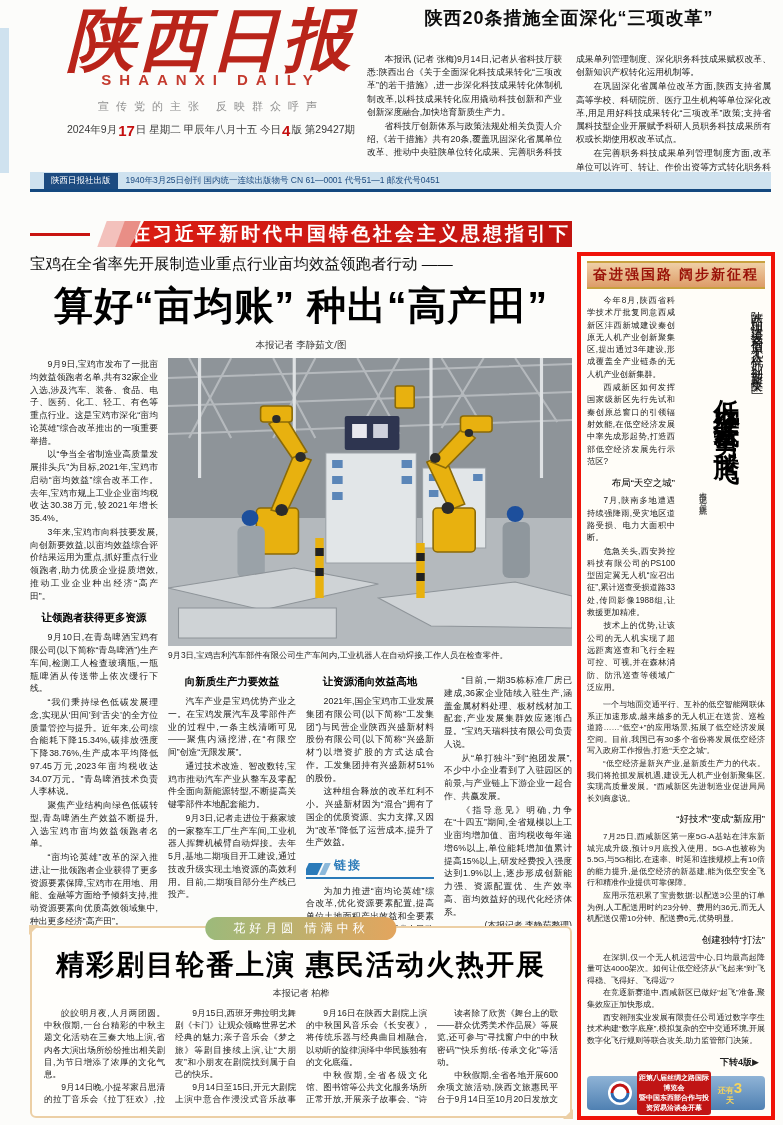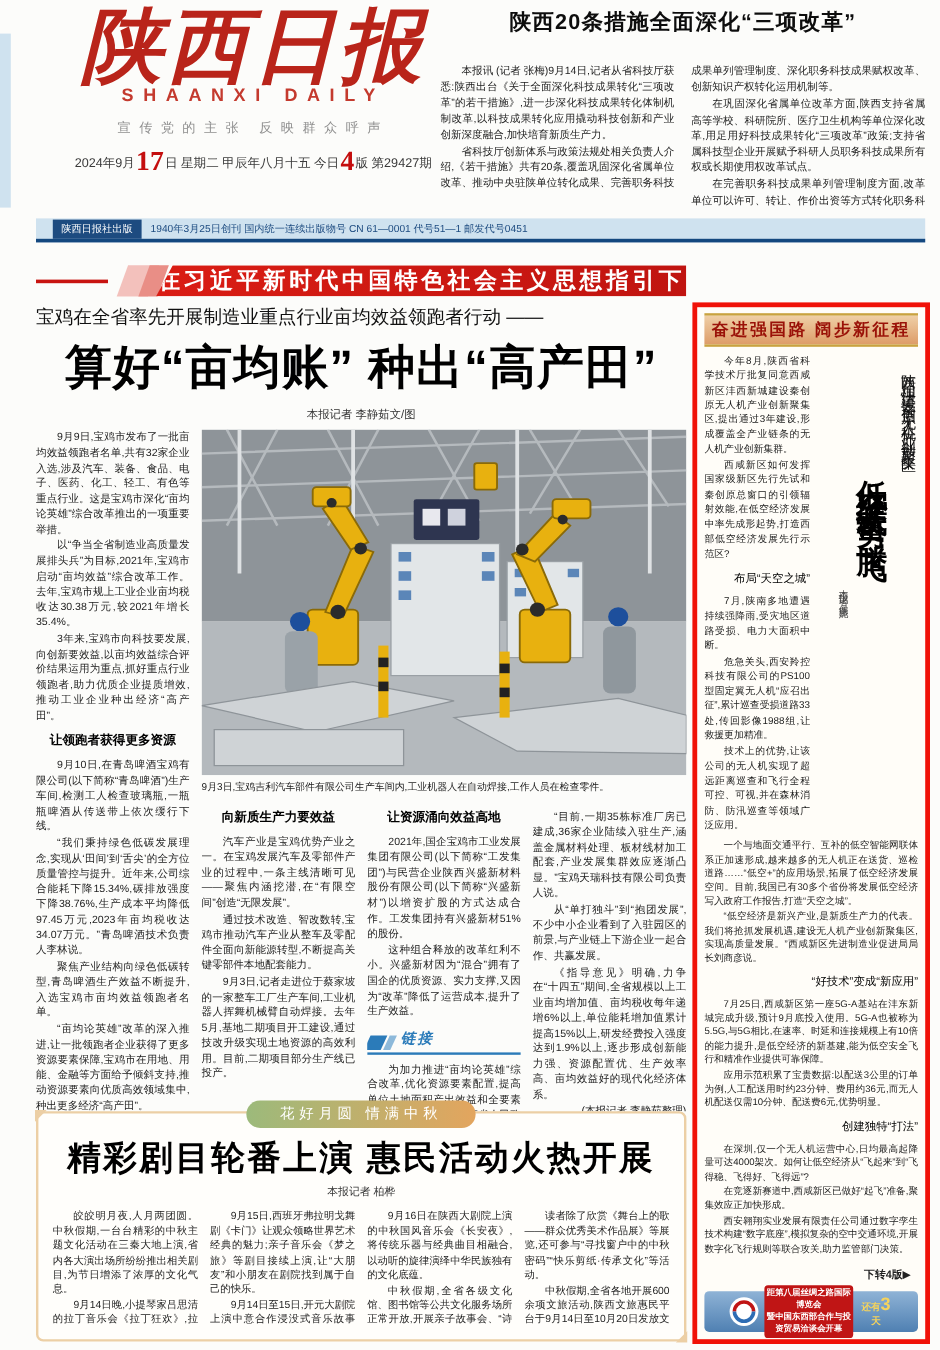--- a/index.html
+++ b/index.html
@@ -6,23 +6,23 @@
   body{width:783px;height:1125px;position:relative;background:#fcfcfa;overflow:hidden;
        font-family:"Liberation Sans","DejaVu Sans",sans-serif;color:#222;}
   .edge-strip{position:absolute;left:0;top:28px;width:9px;height:145px;background:#cfe2ef;}
   
   .masthead{position:absolute;left:52px;top:4px;width:318px;text-align:center;}
   .mh-title{font-family:"DejaVu Serif","Liberation Serif",serif;font-style:italic;font-weight:bold;
             font-size:68px;line-height:1.05;color:#b9241a;letter-spacing:4px;white-space:nowrap;}
   .mh-en{color:#c43a2e;font-size:15px;letter-spacing:8px;margin-top:-4px;font-weight:bold;}
   .mh-slogan{color:#8f8f8f;font-size:11px;letter-spacing:7px;margin-top:11px;}
   .mh-date{font-size:10.5px;color:#3a3a3a;margin-top:8px;white-space:nowrap;}
-  .bignum{color:#c40e0e;font-weight:bold;font-size:23px;vertical-align:-3px;padding:0 1px;font-family:Liberation Serif, serif;}
-  
-  .pubbar{position:absolute;left:30px;top:182px;width:741px;height:17px;background:#cfe2ef;
+  .bignum{color:#c40e0e;font-weight:bold;font-size:15px;vertical-align:-3px;padding:0 1px;}
+  
+  .pubbar{position:absolute;left:30px;top:172px;width:741px;height:17px;background:#cfe2ef;
           border-bottom:3px solid #14487f;display:flex;align-items:center;font-size:8.5px;color:#1d4b80;}
   .pub-box{background:#1d4b80;color:#fff;padding:2px 7px;margin:0 8px 0 14px;font-size:8.5px;}
   
   .toparticle{position:absolute;left:367px;top:6px;width:404px;}
   .toparticle h1{margin:0 0 7px;font-size:18px;font-weight:bold;color:#0d0d0d;text-align:center;
                  letter-spacing:1px;white-space:nowrap;}
   .top-cols{column-count:2;column-gap:14px;font-size:8.8px;line-height:1.5;text-align:justify;
             height:128px;overflow:hidden;color:#1c1c1c;margin-top:23px;}
   .para{margin:0 0 1px;text-indent:2em;}
   
@@ -45,21 +45,21 @@
   .photo-wrap svg{width:100%;height:288px;display:block;}
   .caption{font-size:8.3px;color:#222;margin-top:4px;line-height:1.35;}
   .c2{grid-column:2;grid-row:2;height:252px;}
   .c3{grid-column:3;grid-row:2;height:252px;}
   .c4{grid-column:4;grid-row:2;height:252px;}
   .subhead{text-align:center;font-weight:bold;font-size:10.5px;margin:8px 0 6px;color:#000;}
   .subhead.first{margin-top:0;}
   .linkhead{display:flex;align-items:flex-end;border-bottom:2px solid #2b7bb9;margin:8px 0 6px;padding-bottom:2px;}
   .lh-p1{width:14px;height:12px;background:#2b7bb9;transform:skewX(-25deg);margin-right:2px;}
   .lh-p2{width:6px;height:12px;background:#8db9da;transform:skewX(-25deg);margin-right:6px;}
-  .lh-text{color:#2b7bb9;font-weight:bold;font-style:italic;font-size:12px;letter-spacing:2px;}
+  .lh-text{color:#2b7bb9;font-weight:bold;font-size:12px;letter-spacing:2px;}
   .credit{text-align:right;text-indent:0;}
   
   .festival{position:absolute;left:30px;top:926px;width:542px;height:192px;border:2px solid #eccfa5;
             border-radius:6px;box-sizing:border-box;padding:12px 12px 6px;background:#fffefb;}
   .festival:before,.festival:after{content:"";position:absolute;width:10px;height:10px;background:#eccfa5;}
   .festival:before{left:-3px;top:-3px;clip-path:polygon(0 0,100% 0,0 100%);}
   .festival:after{right:-3px;bottom:-3px;clip-path:polygon(100% 100%,0 100%,100% 0);}
   .fest-badge{position:absolute;top:-11px;left:50%;transform:translateX(-50%);
               background:linear-gradient(90deg,#9cba7b,#e3a55e);color:#fff;font-size:12px;letter-spacing:4px;
               padding:3px 28px;border-radius:12px;white-space:nowrap;}

